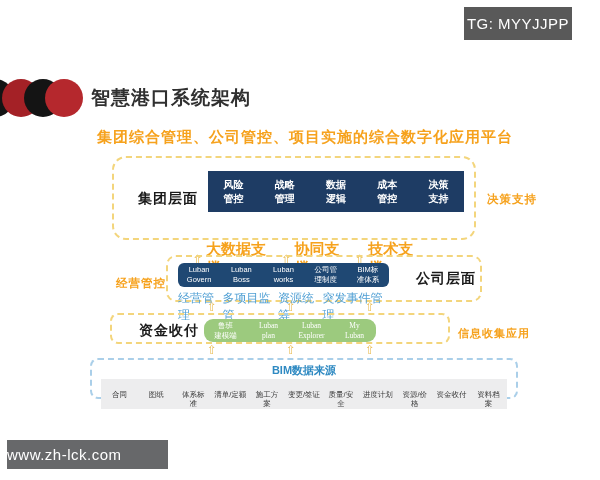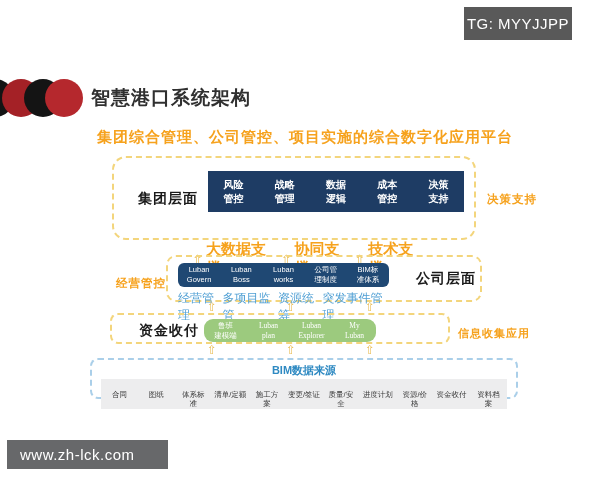--- a/index.html
+++ b/index.html
@@ -114,21 +114,21 @@
   }
   .bim-strip span {
     flex: 1; text-align: center; font-size: 7.5px; color: #3a3a3a;
     line-height: 1.25; white-space: pre-line;
   }
 
   
   .watermark {
     position: absolute; left: 7px; top: 440px; width: 161px; height: 29px;
     background: #67686a; color: #ffffff; font-size: 15px;
-    display: flex; align-items: center; padding-left: 13px; letter-spacing: 0.5px;
+    display: flex; align-items: center; letter-spacing: 0.5px;
   }
 </style>
 </head>
 <body>
 
 <div class="tg-badge">TG: MYYJJPP</div>
 
 <div class="logo">
   <div class="logo-circle c1"></div>
   <div class="logo-circle c2"></div>

